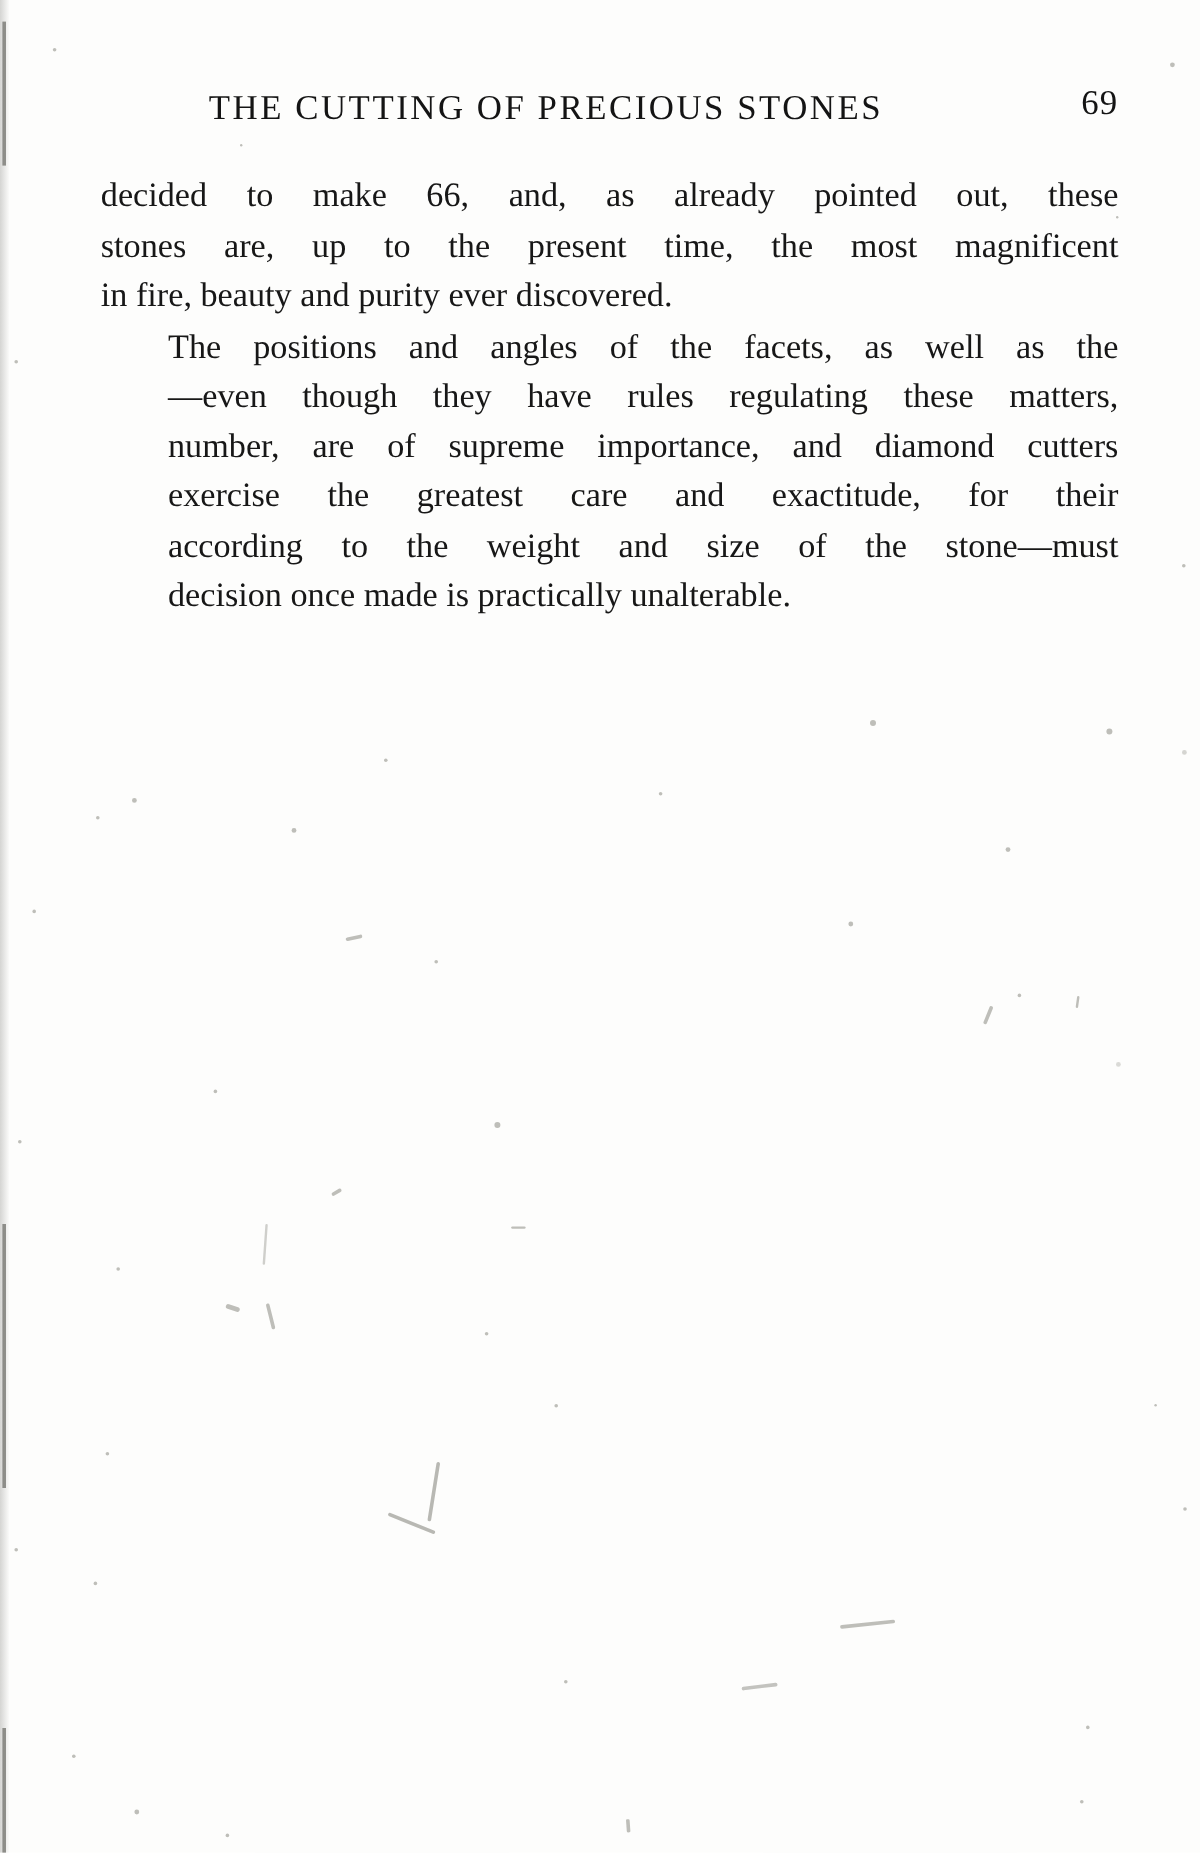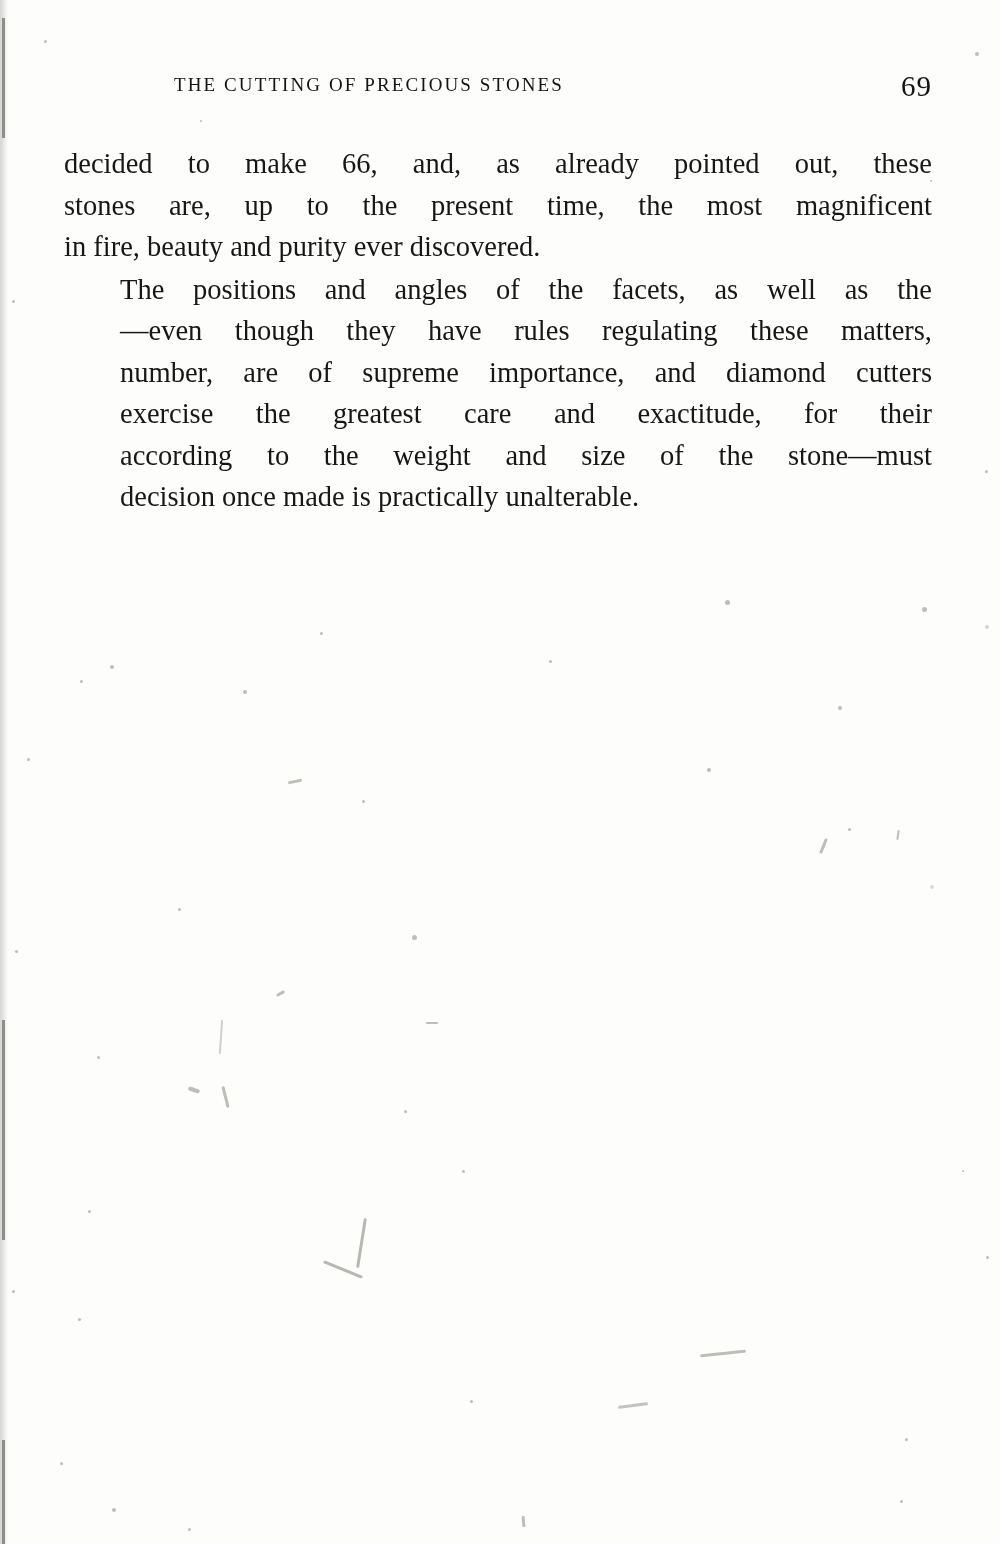--- a/index.html
+++ b/index.html
@@ -53,21 +53,21 @@
     position: absolute;
     left: 66px;
     right: 60px;
     top: 74px;
     height: 44px;
   }
   .head-title {
     position: absolute;
     left: 108px;
     top: 0;
-    font-size: 19px;
+    font-size: 29px;
     letter-spacing: 2.1px;
     font-variant: small-caps;
     text-transform: uppercase;
     white-space: nowrap;
     color: #141414;
   }
   .folio {
     position: absolute;
     right: 8px;
     top: -4px;
@@ -95,20 +95,21 @@
     text-indent: 56px;
     margin-top: 1px;
     font-family: Liberation Serif, serif;
   }
   p.para:last-child { text-align: left; }
 
   
   p.para > span.line {
     display: block;
     white-space: nowrap;
+    margin-left: 20px;
   }
   p.para > span.line.just {
     text-align: justify;
     text-align-last: justify;
     white-space: normal;
   }
 </style>
 </head>
 <body>
 

